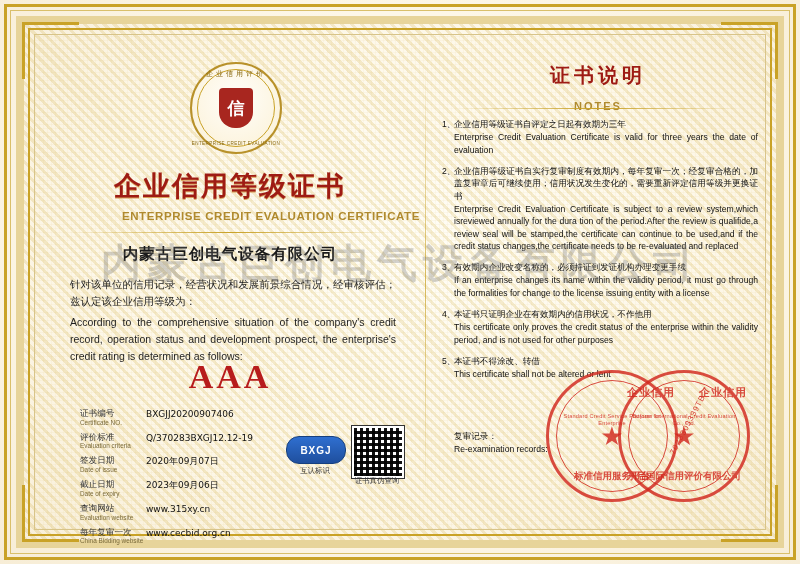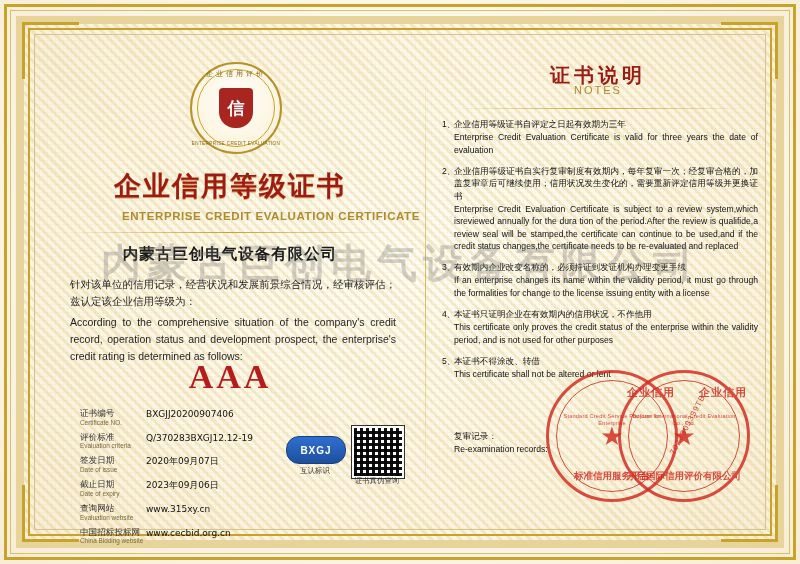--- a/index.html
+++ b/index.html
@@ -132,22 +132,22 @@
   .qr-cap{position:absolute;left:58px;top:64px;width:66px;text-align:center;
     font-size:7.4px;color:#333;font-family:"DejaVu Sans","Liberation Sans",sans-serif;}
 
   
   .notes-cn{
     position:absolute;left:0;right:0;top:22px;text-align:center;
     font-family:"DejaVu Sans","Liberation Sans",sans-serif;
     font-size:20px;font-weight:bold;color:#9e1b14;letter-spacing:4px;
   }
   .notes-en{
-    position:absolute;left:0;right:0;top:44px;text-align:center;
-    font-size:11px;font-weight:normal;color:#b08a2e;letter-spacing:2px;
+    position:absolute;left:0;right:0;top:60px;text-align:center;
+    font-size:11px;font-weight:bold;color:#b08a2e;letter-spacing:2px;
   }
   .notes-rule{
     position:absolute;left:20px;right:20px;top:68px;height:1px;
     background:linear-gradient(to right,rgba(201,162,39,0),#c9a227,rgba(201,162,39,0));
   }
   .notes{position:absolute;left:6px;right:2px;top:78px;}
   .note{display:flex;margin-bottom:9px;}
   .note-num{width:12px;flex:none;font-size:8.6px;color:#111;padding-top:1px;}
   .note-body{flex:1;}
   .note-cn{font-family:"DejaVu Sans","Liberation Sans",sans-serif;
@@ -270,21 +270,21 @@
         </div>
         <div class="info-row">
           <div class="info-lab">
             <span class="l1">查询网站</span>
             <span class="l2">Evaluation website</span>
           </div>
           <div class="info-val">www.315xy.cn</div>
         </div>
         <div class="info-row">
           <div class="info-lab">
-            <span class="l1">中国招标投标网</span>
+            <span class="l1">每年复审一次</span>
             <span class="l2">China Bidding website</span>
           </div>
           <div class="info-val">www.cecbid.org.cn</div>
         </div>
       </div>
 
       <div class="badges">
         <div class="badge-blue">BXGJ</div>
         <div class="badge-blue-cap">互认标识</div>
         <div class="qr"></div>

